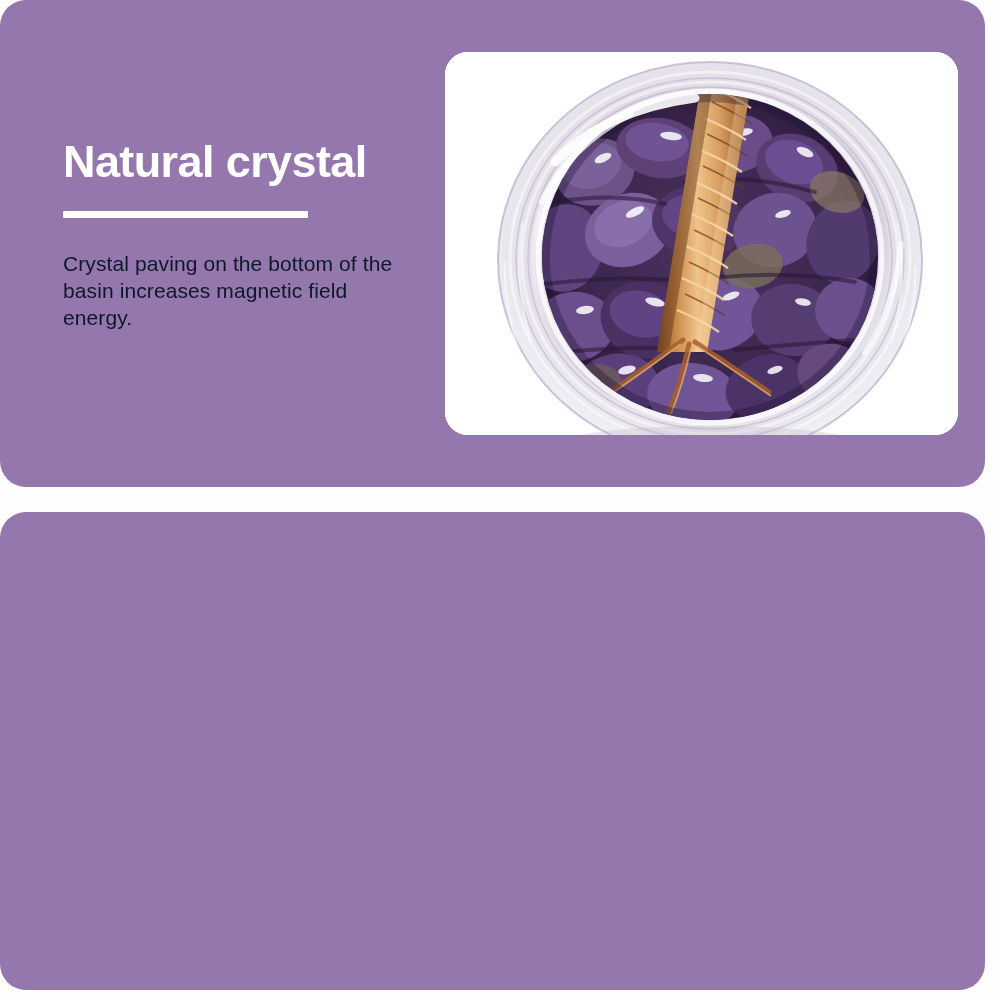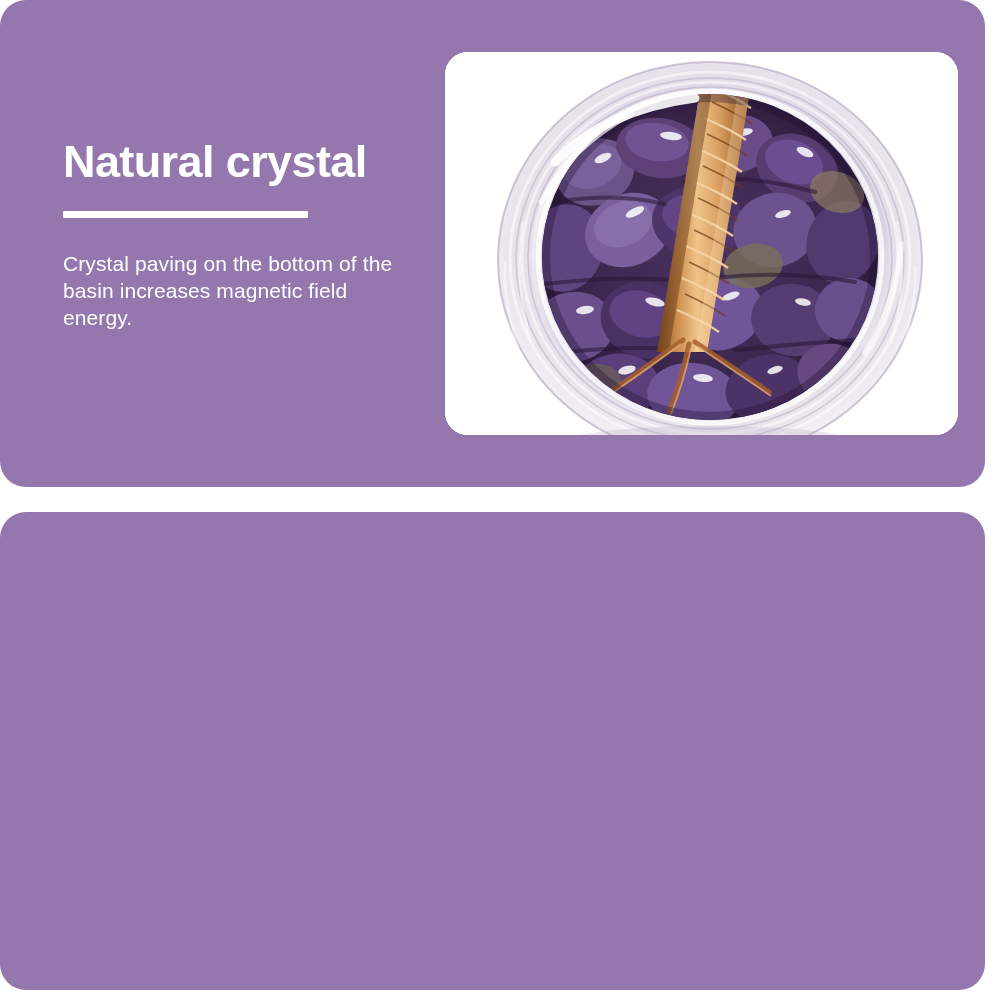--- a/index.html
+++ b/index.html
@@ -68,21 +68,21 @@
     width: 245px;
     height: 7px;
     background: #ffffff;
     margin-top: 26px;
     border-radius: 1px;
   }
 
   .feature-desc {
     margin: 0;
     margin-top: 32px;
-    color: #ffffff;
+    color: #0f172a;
     font-size: 21px;
     line-height: 27px;
     letter-spacing: 0.1px;
   }
 
   
   .photo-card {
     position: absolute;
     background: #ffffff;
     border-radius: 23px;

